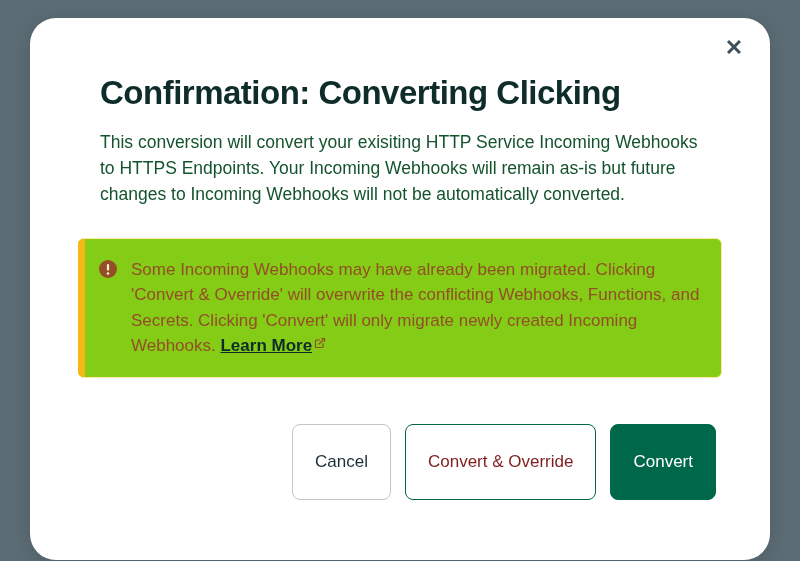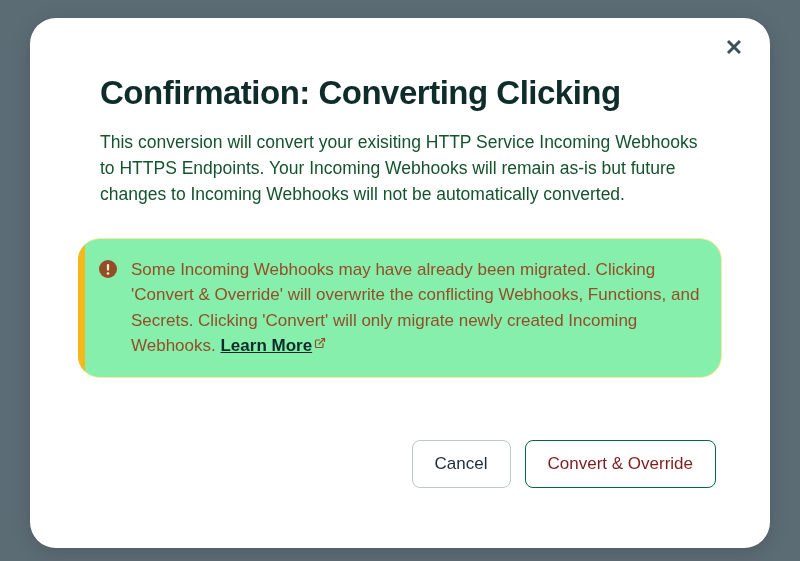--- a/index.html
+++ b/index.html
@@ -44,26 +44,26 @@
   .desc {
     color: #14532d;
     font-size: 17.5px;
     line-height: 1.48;
     margin: 0 0 30px 0;
     padding-left: 22px;
     padding-right: 8px;
   }
   .alert {
     display: flex;
-    background: #86efac;
+    background: #84cc16;
     border: 1px solid #ffe8a0;
     border-left: none;
-    border-radius: 22px;
+    border-radius: 6px;
     overflow: hidden;
-    margin-bottom: 52px;
+    margin-bottom: 36px;
   }
   .alert-bar {
     width: 7px;
     background: #f6b818;
     flex: 0 0 7px;
   }
   .alert-body {
     display: flex;
     padding: 18px 18px 18px 14px;
   }
@@ -93,21 +93,21 @@
     display: flex;
     justify-content: flex-end;
     gap: 14px;
     padding-right: 6px;
     padding-top: 10px;
   }
   .btn {
     font-size: 17px;
     font-weight: 500;
     border-radius: 8px;
-    padding: 12px 22px;
+    padding: 26px 22px;
     cursor: pointer;
     line-height: 1.3;
   }
   .btn-cancel {
     background: #fff;
     color: #1c2d38;
     border: 1px solid #c1c7c6;
   }
   .btn-override {
     background: #fff;
@@ -146,14 +146,15 @@
               <polyline points="15 3 21 3 21 9"></polyline>
               <line x1="10" y1="14" x2="21" y2="3"></line>
             </svg></span>
       </div>
     </div>
   </div>
 
   <div class="footer">
     <button class="btn btn-cancel">Cancel</button>
     <button class="btn btn-override">Convert &amp; Override</button>
+    <button class="btn btn-convert">Convert</button>
   </div>
 </div>
 
 </body></html>

